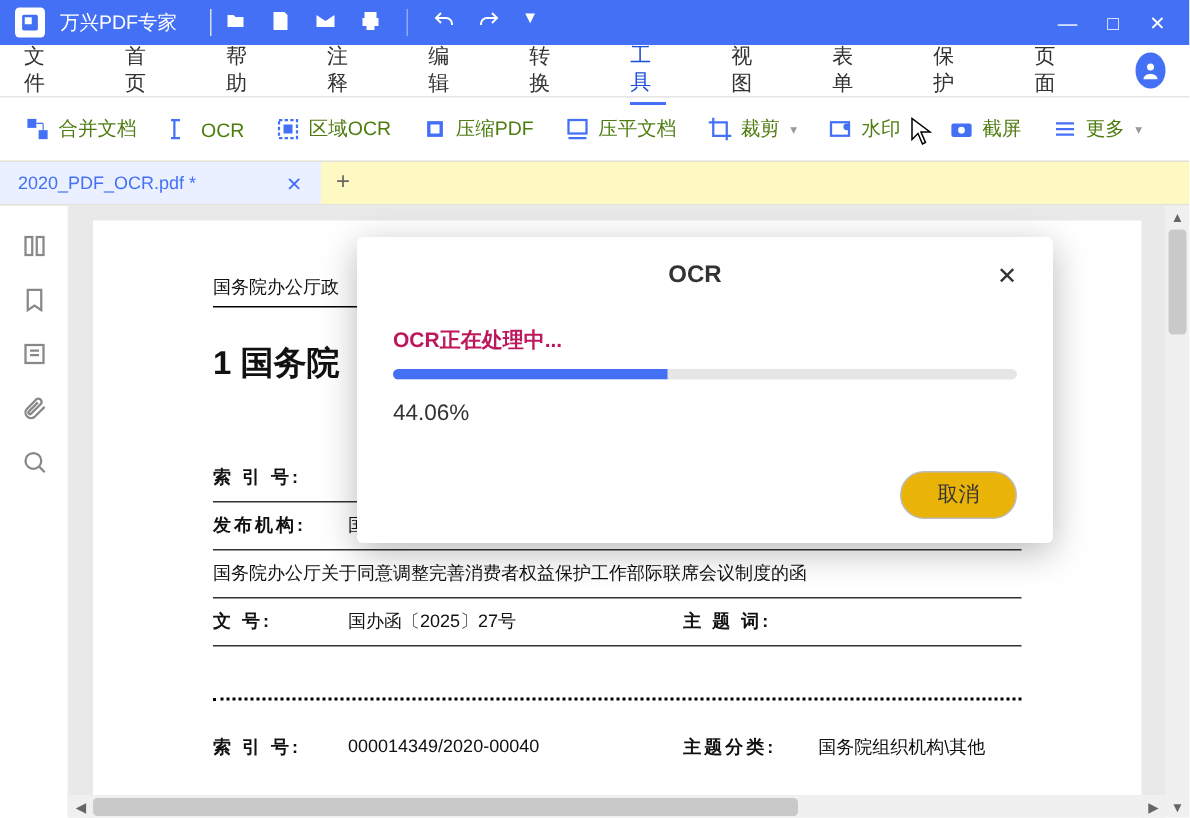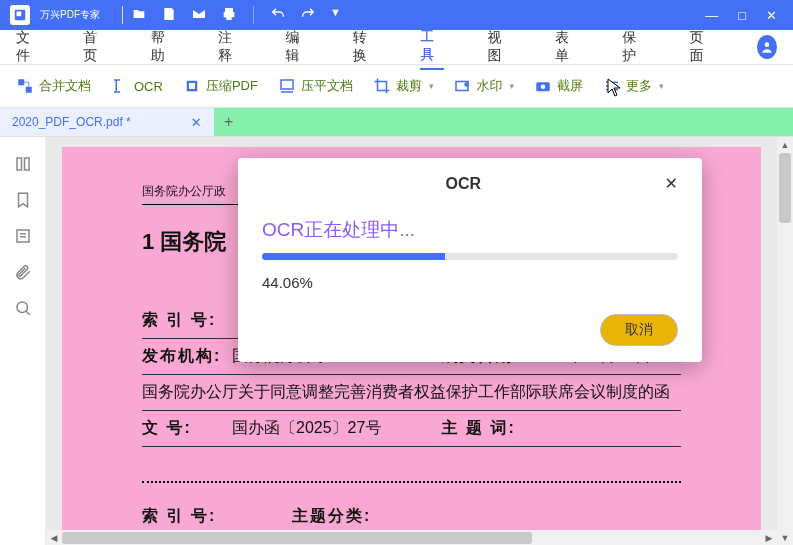--- a/index.html
+++ b/index.html
@@ -1,68 +1,68 @@
 <!DOCTYPE html>
 <html><head>
 <meta charset="utf-8">
 <style>
 *{box-sizing:border-box;margin:0;padding:0;font-family:"Microsoft YaHei","PingFang SC",sans-serif}
 body{width:793px;height:545px;overflow:hidden;background:#fff;position:relative;font-size:13px}
 .titlebar{height:30px;background:#4370f5;display:flex;align-items:center;color:#fff;padding:0 10px}
 .logo{width:20px;height:20px;background:#fff;border-radius:3px;display:flex;align-items:center;justify-content:center;margin-right:10px}
 .logo svg{width:14px;height:14px}
-.title{font-size:10px;margin-right:20px}
+.title{font-size:13px;margin-right:20px}
 .qat{display:flex;gap:14px;margin-left:6px}
 .qat span,.qat svg{color:#fff;cursor:pointer}
 .spacer{flex:1}
 .wincontrols{display:flex;gap:20px;padding-right:6px}
 .wincontrols span{cursor:pointer;font-size:13px}
 .menubar{height:34px;background:#fff;display:flex;align-items:center;padding:0 16px;gap:44px;color:#333;font-size:14px}
 .menubar .mi{cursor:pointer;padding:4px 0}
 .menubar .mi.active{color:#1d4ed8;border-bottom:2px solid #4370f5}
 .avatar{width:24px;height:24px;border-radius:50%;background:#4370f5;color:#fff;display:flex;align-items:center;justify-content:center;font-size:14px;margin-left:auto}
 .hr{height:1px;background:#e5e5e5}
 .toolbar{height:42px;display:flex;align-items:center;padding:0 10px;gap:8px;color:#4d7c0f;font-size:13px}
 .tbtn{display:flex;align-items:center;gap:5px;padding:4px 6px;cursor:pointer}
 .tbtn svg{width:18px;height:18px}
 .ticon{color:#4370f5}
 .tdrop::after{content:"▾";font-size:9px;color:#999;margin-left:2px}
 .tbsep{width:1px;height:18px;background:#ddd;margin:0 2px}
-.tabbar{height:30px;display:flex;align-items:center;border-top:1px solid #e0e0e0;border-bottom:1px solid #e0e0e0;background:#86efac}
+.tabbar{height:30px;display:flex;align-items:center;border-top:1px solid #e0e0e0;border-bottom:1px solid #e0e0e0;background:#fef9c3}
 .tab{height:100%;display:flex;align-items:center;padding:0 12px;background:#eaf0ff;color:#4370f5;font-size:12px;gap:60px}
 .tab .x{color:#4370f5;cursor:pointer;font-size:13px}
 .addtab{width:30px;text-align:center;color:#666;cursor:pointer;font-size:16px}
 .work{display:flex;height:409px}
 .sidepanel{width:46px;border-right:1px solid #eee;display:flex;flex-direction:column;align-items:center;gap:18px;padding-top:18px;color:#888}
 .sidepanel svg{width:18px;height:18px;cursor:pointer}
 .canvas{flex:1;background:#e9e9e9;position:relative;overflow:hidden;padding:10px 16px 0}
-.page{background:#f9a8d4;height:100%;padding:36px 80px 10px;color:#111;font-size:14px;position:relative}
+.page{background:#ffffff;height:100%;padding:36px 80px 10px;color:#111;font-size:14px;position:relative}
 .header-row{display:flex;justify-content:space-between;font-size:12px;margin-bottom:4px}
 .header-rule{border-bottom:1px solid #000;margin-bottom:22px}
 .doc-title{font-size:22px;font-weight:700;margin-bottom:46px}
-.fields{font-size:16px}
+.fields{font-size:12px}
 .frow{display:flex;padding:7px 0;border-bottom:1px solid #333}
 .flab{width:90px;font-weight:700;letter-spacing:2px}
-.flab2{width:90px;font-weight:700;letter-spacing:2px;margin-left:60px}
+.flab2{width:90px;font-weight:700;letter-spacing:2px;margin-left:88px}
 .fval{flex:1}
 .dots{border-bottom:2px dotted #000;margin-top:34px}
 .frow.noborder{border-bottom:none}
 .rscroll{width:16px;background:#f0f0f0;display:flex;flex-direction:column}
 .rscroll .arr{height:16px;text-align:center;font-size:9px;color:#666;line-height:16px;cursor:pointer}
 .rscroll .track{flex:1;position:relative}
 .rscroll .thumb{position:absolute;top:0;left:2px;right:2px;height:70px;background:#c9c9c9;border-radius:3px}
 .hscroll{position:absolute;left:0;right:0;bottom:0;height:16px;background:#f0f0f0;display:flex}
 .hscroll .arr{width:16px;text-align:center;font-size:9px;color:#666;line-height:16px;cursor:pointer}
 .hscroll .track{flex:1;position:relative}
 .hscroll .thumb{position:absolute;left:0;top:2px;bottom:2px;width:470px;background:#c9c9c9;border-radius:3px}
 .modal{position:absolute;left:238px;top:158px;width:464px;height:204px;background:#fff;border-radius:4px;box-shadow:0 6px 24px rgba(0,0,0,.28);padding:16px 24px}
 .modal-head{display:flex;align-items:center;margin-bottom:24px}
 .modal-title{flex:1;text-align:center;font-weight:700;font-size:16px;color:#333}
 .modal-close{cursor:pointer;font-size:16px;color:#333}
-.modal-msg{font-size:19px;font-weight:400;color:#8b5cf6;margin-bottom:10px}
+.modal-msg{font-size:14px;font-weight:700;color:#be185d;margin-bottom:10px}
 .progress{width:100%;height:7px;background:#e6e6e6;border-radius:4px;overflow:hidden;margin-bottom:14px}
 .progress-bar{height:100%;background:#4370f5;width:44.06%}
 .progress-pct{font-size:15px;font-weight:400;color:#333}
 .cancel-btn{position:absolute;right:24px;bottom:16px;padding:6px 24px;border:1px solid #bbb;border-radius:18px;background:#eab308;cursor:pointer;color:#333;font-size:14px}
 .cursor{position:absolute;left:607px;top:78px;pointer-events:none}
 </style>
 </head>
 <body>
 
 <div class="titlebar">
@@ -134,20 +134,27 @@
       </svg>
       <span>合并文档</span>
     </div>
   <div class="tbtn">
       <svg class="ticon" viewBox="0 0 24 24" fill="none" stroke="currentColor" stroke-width="2">
         <path d="M7 4v16M4 4h8M4 20h8"></path>
       </svg>
       <span>OCR</span>
     </div>
   <div class="tbtn">
+      <svg class="ticon" viewBox="0 0 24 24" fill="none" stroke="currentColor" stroke-width="2">
+        <rect x="4" y="4" width="16" height="16" stroke-dasharray="3 2"></rect>
+        <path d="M9 9h6v6H9z" fill="currentColor"></path>
+      </svg>
+      <span>区域OCR</span>
+    </div>
+  <div class="tbtn">
       <svg class="ticon" viewBox="0 0 24 24" fill="currentColor">
         <rect x="5" y="5" width="14" height="14"></rect>
         <rect x="8" y="8" width="8" height="8" fill="#fff"></rect>
       </svg>
       <span>压缩PDF</span>
     </div>
   <div class="tbtn">
       <svg class="ticon" viewBox="0 0 24 24" fill="none" stroke="currentColor" stroke-width="2">
         <rect x="4" y="4" width="16" height="12"></rect>
         <line x1="4" y1="20" x2="20" y2="20"></line>
@@ -240,21 +247,23 @@
           <span class="flab">文    号:</span>
           <span class="fval">国办函〔2025〕27号</span>
           <span class="flab2">主 题 词:</span>
           <span class="fval"></span>
         </div>
       </div>
       <div class="dots"></div>
       <div class="fields" style="margin-top:16px">
         <div class="frow noborder">
           <span class="flab">索 引 号:</span>
+          <span class="fval">000014349/2020-00040</span>
           <span class="flab2">主题分类:</span>
+          <span class="fval">国务院组织机构\其他</span>
         </div>
       </div>
     </div>
     <div class="hscroll">
       <span class="arr">◀</span>
       <div class="track">
           <div class="thumb"></div>
         </div>
       <span class="arr">▶</span>
     </div>

